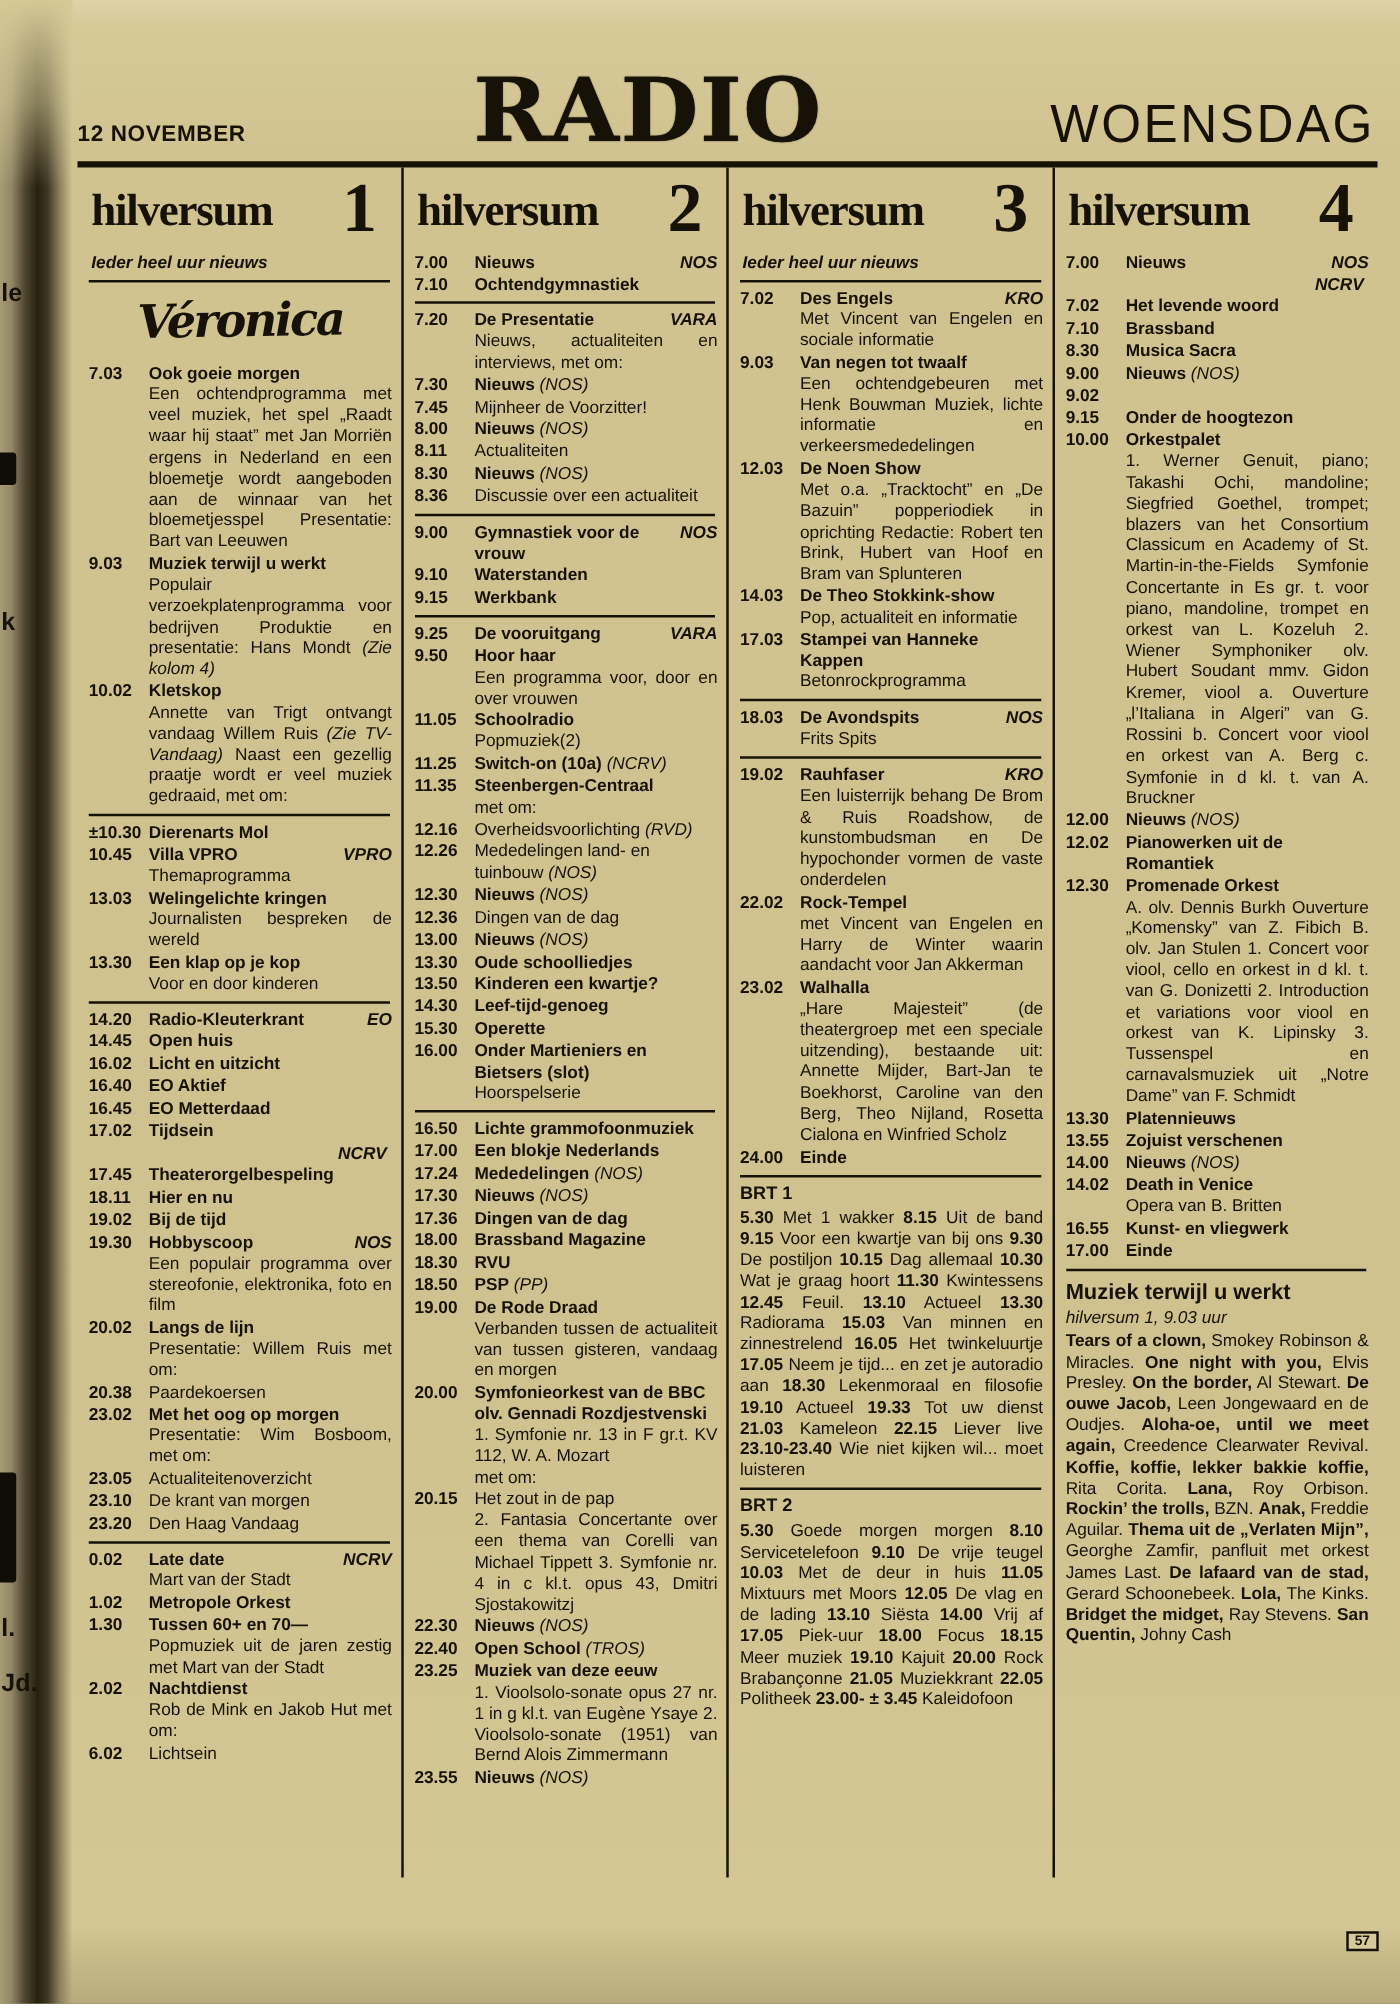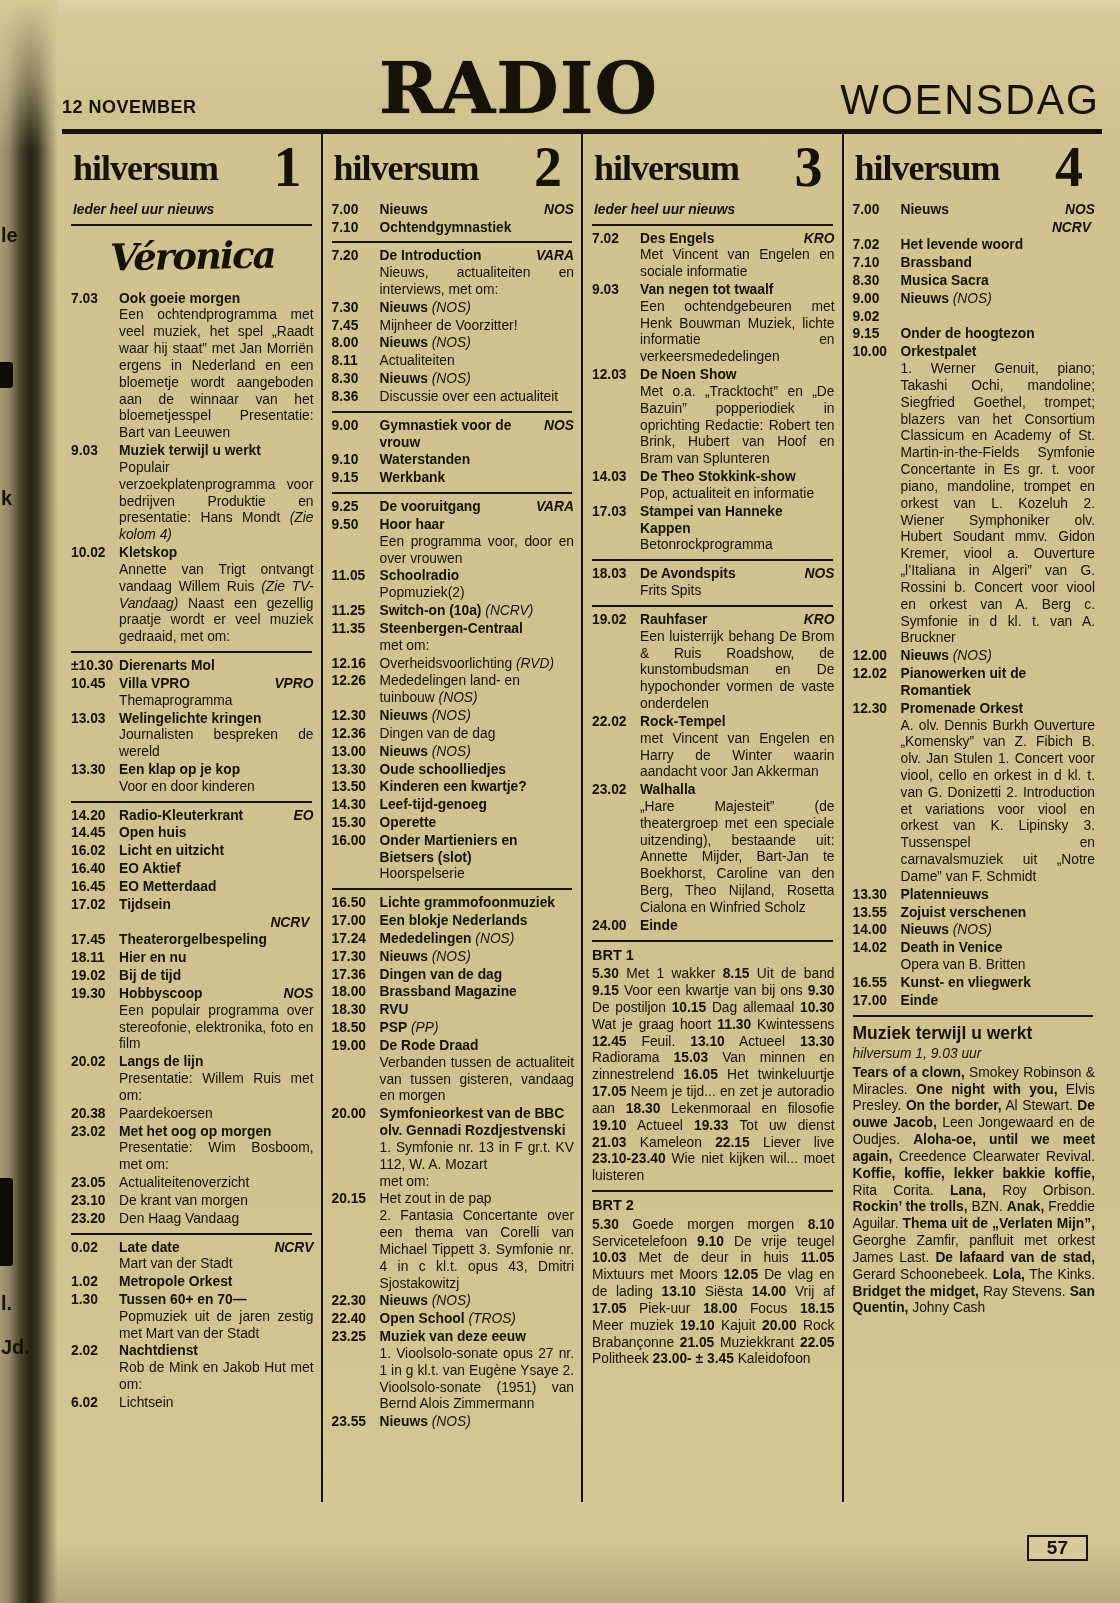--- a/index.html
+++ b/index.html
@@ -40,22 +40,22 @@
   .body{text-align:justify;font-weight:normal}
   .netline{text-align:right;font-style:italic;font-weight:bold;padding-right:4px;margin:1px 0}
   .note{font-style:italic;font-weight:bold;margin:2px 0 2px 2px}
   .rule{height:2px;background:#171208;margin:5px 2px 5px 0}
   .logo{font-family:"DejaVu Serif",serif;font-style:italic;font-weight:bold;font-size:37px;
         text-align:center;margin:8px 0 12px;letter-spacing:-2px;transform:rotate(-1deg)}
   .sect-head{font-weight:bold;font-size:14.5px;margin:3px 0 2px}
   .sect-head.big{font-size:17.5px;margin:6px 0 2px}
   .sect-sub{font-style:italic;margin-bottom:2px}
   .sect-body{text-align:justify}
-  .pageno-box{position:absolute;right:32px;bottom:42px;border:2px solid #171208;padding:0 18px;
-        font-weight:bold;font-size:19px;background:#d6ca9b}
+  .pageno-box{position:absolute;right:17px;bottom:42px;border:2px solid #171208;padding:0 5px;
+        font-weight:bold;font-size:11px;background:#d6ca9b}
 </style>
 </head>
 <body>
 
 <div class="page">
 
   <div class="edge">
     <span class="frag" style="top:224px">le</span>
     <span class="frag" style="top:487px">k</span>
     <span class="frag" style="top:1292px">l.</span>
@@ -210,21 +210,21 @@
               <span class="time">7.00</span>
               <div class="prog"><span class="net">NOS</span><span class="title">Nieuws</span></div>
             </div>
             <div class="entry">
               <span class="time">7.10</span>
               <div class="prog"><span class="title">Ochtendgymnastiek</span></div>
             </div>
             <div class="rule"></div>
             <div class="entry">
               <span class="time">7.20</span>
-              <div class="prog"><span class="net">VARA</span><span class="title">De Introduction</span><div class="body">Nieuws, actualiteiten en interviews, met om:</div></div>
+              <div class="prog"><span class="net">VARA</span><span class="title">De Presentatie</span><div class="body">Nieuws, actualiteiten en interviews, met om:</div></div>
             </div>
             <div class="entry">
               <span class="time">7.30</span>
               <div class="prog"><span class="title">Nieuws</span><span class="suffix"> (NOS)</span></div>
             </div>
             <div class="entry">
               <span class="time">7.45</span>
               <div class="prog"><span class="title plain">Mijnheer de Voorzitter!</span></div>
             </div>
             <div class="entry">

